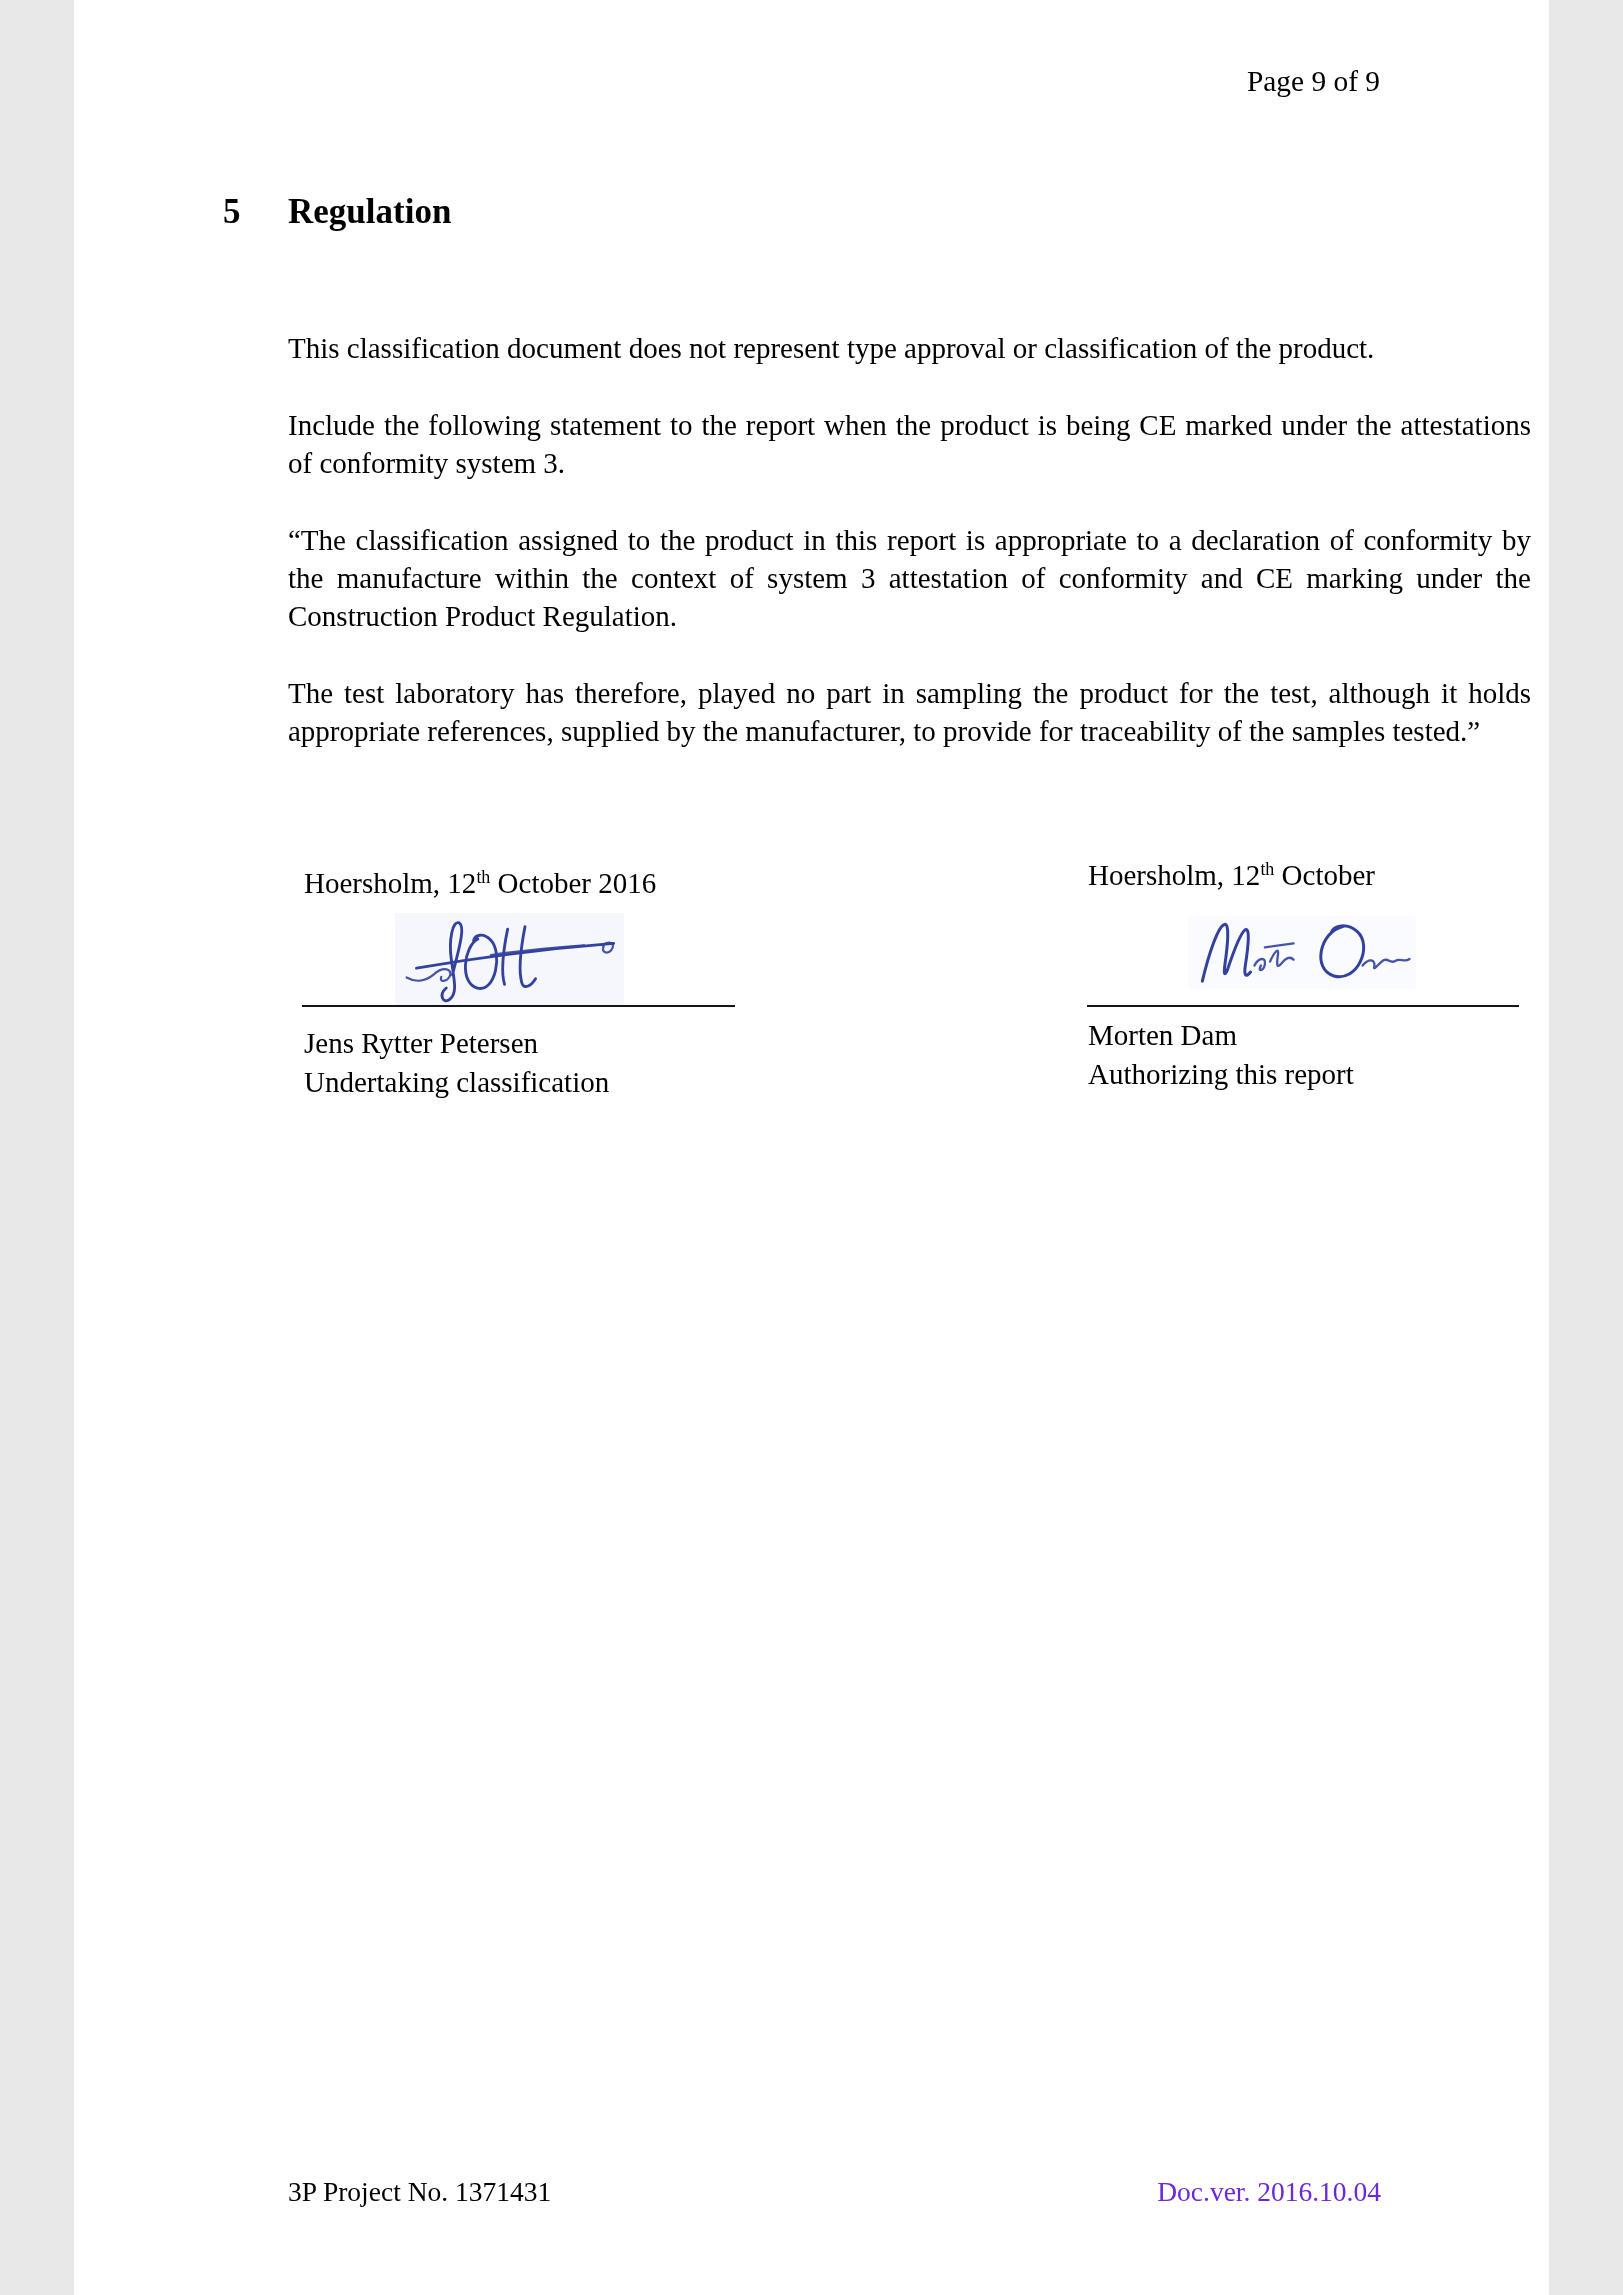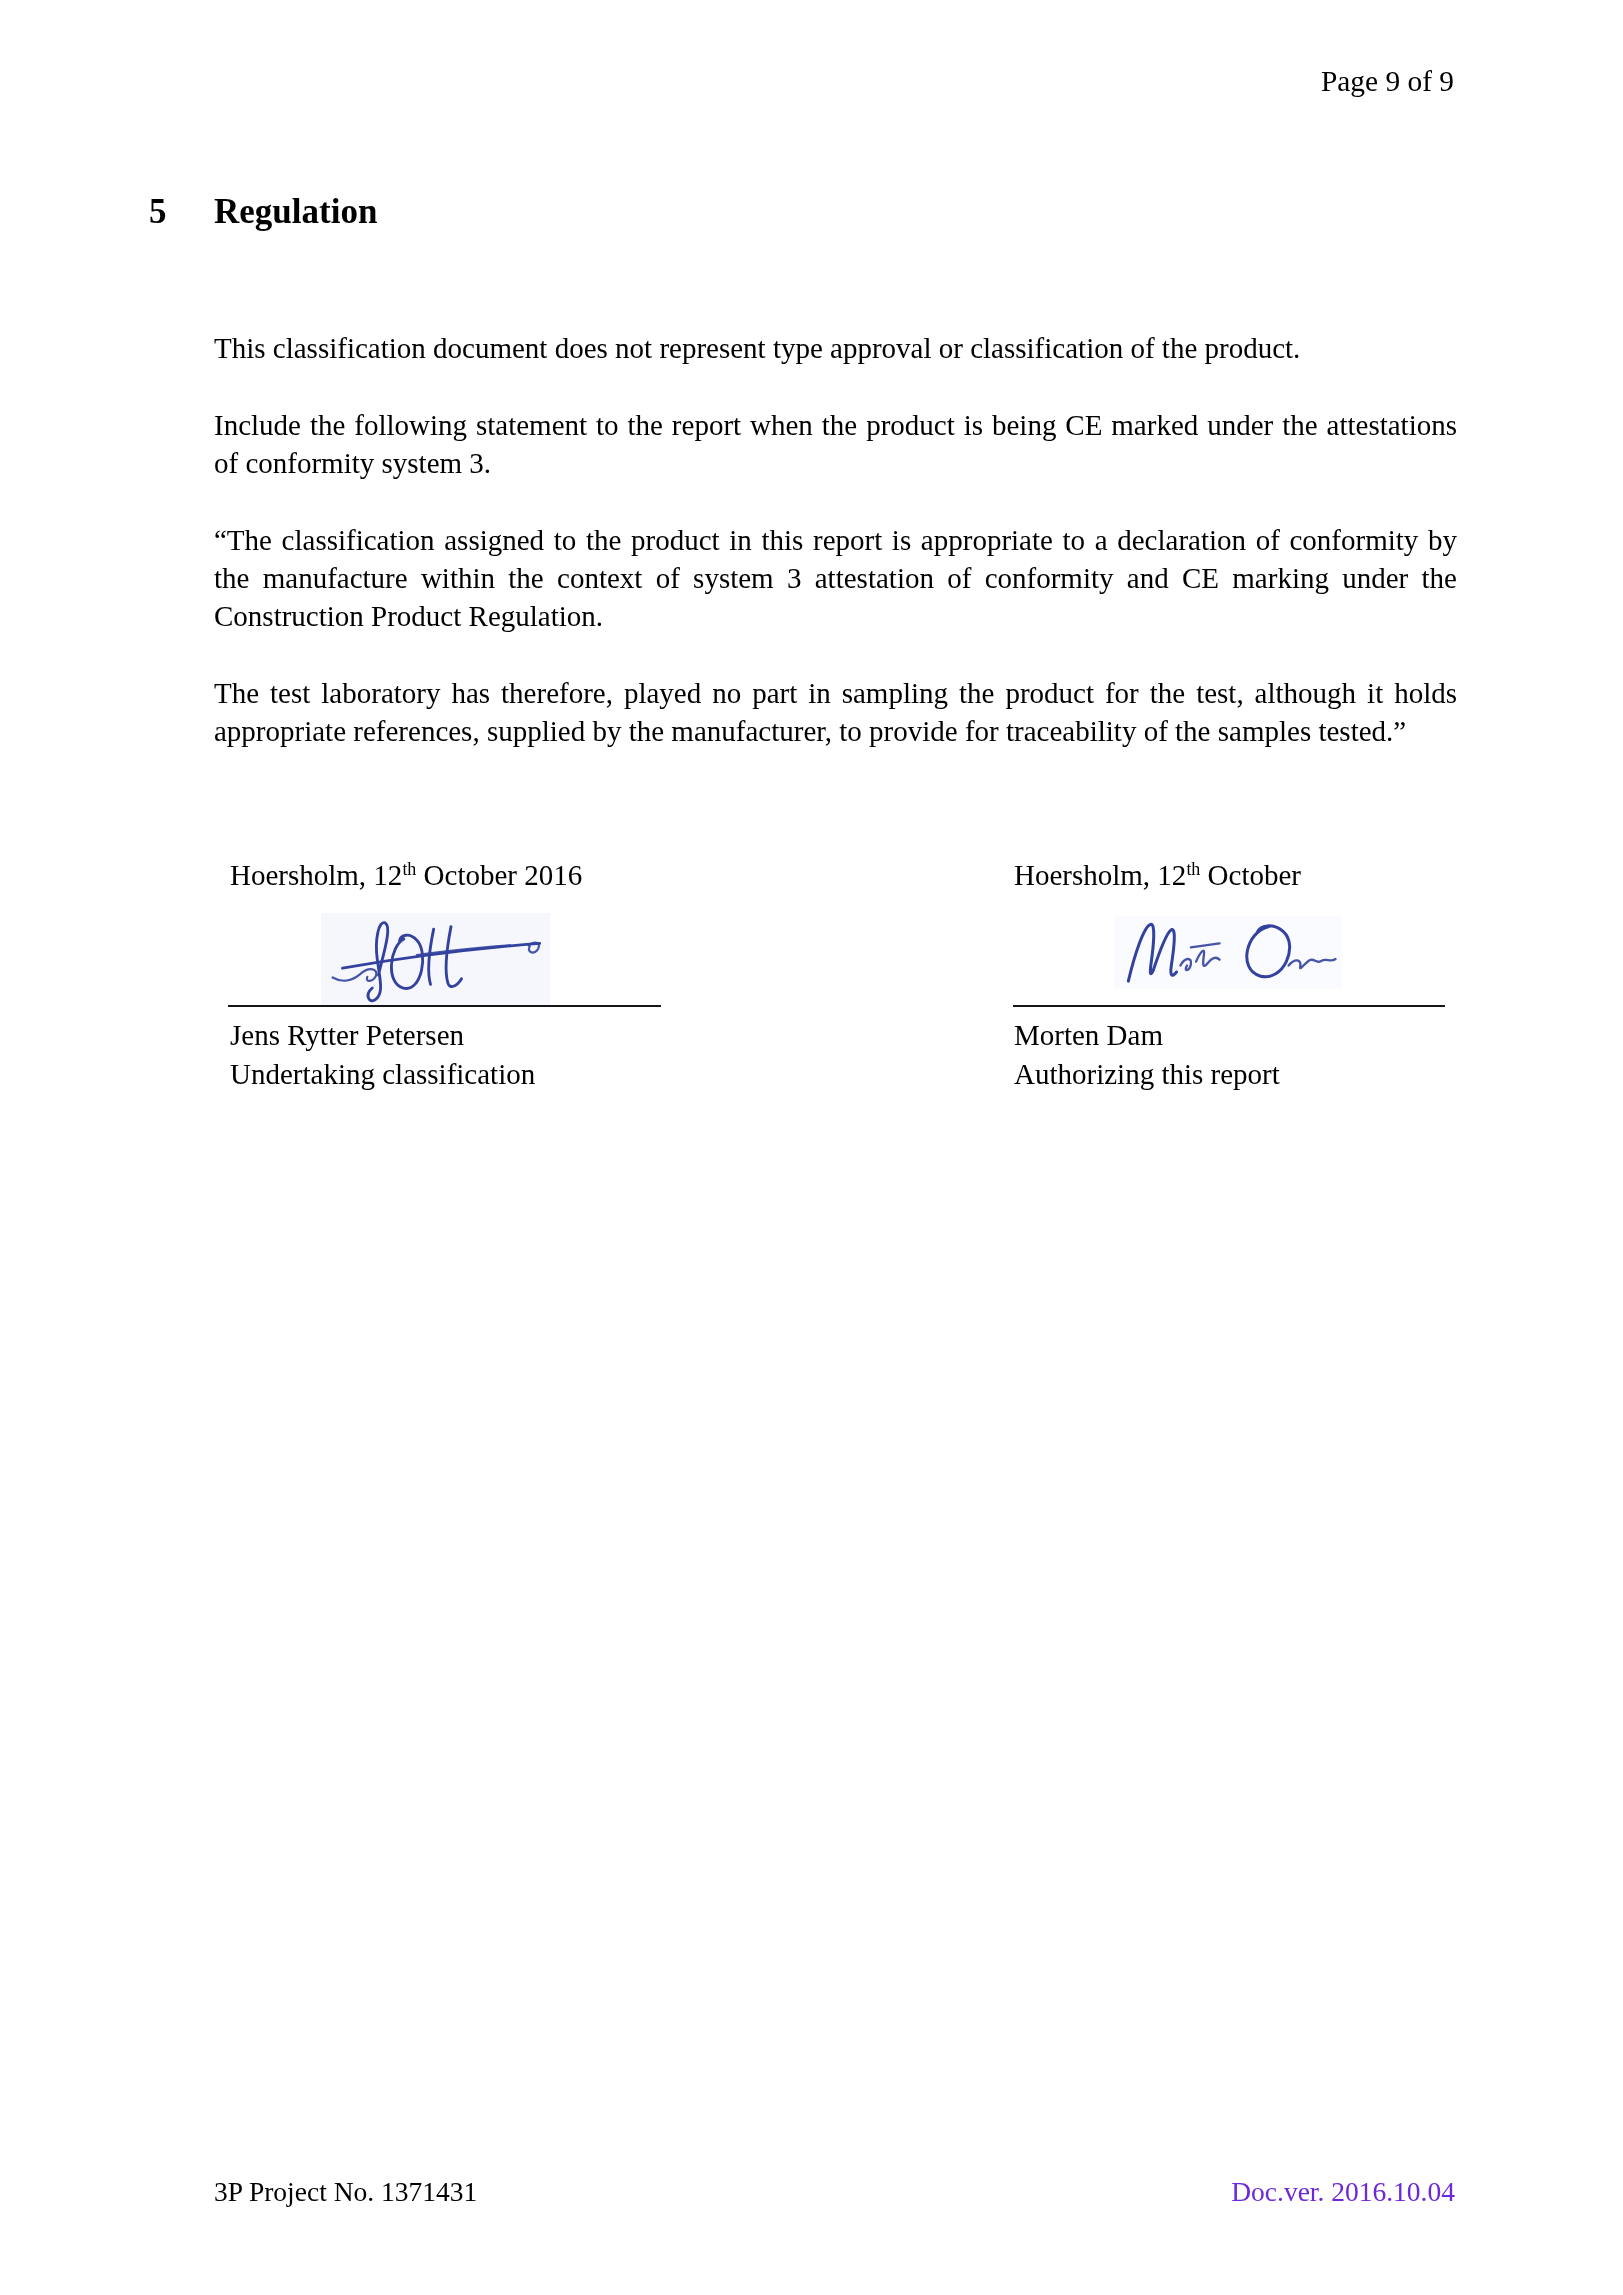--- a/index.html
+++ b/index.html
@@ -1,18 +1,18 @@
 <!DOCTYPE html>
 <html style="font-size:10.5px"><head>
 <meta charset="utf-8">
 <style>
   html, body { margin: 0; padding: 0; background: #e8e8e8; }
   .page {
     position: relative;
-    width: 1623px;
+    width: 1475px;
     height: 2295px;
     margin: 0 auto;
     background: #ffffff;
     font-family: "Liberation Serif", "DejaVu Serif", serif;
     color: #000000;
     overflow: hidden;
   }
   .page-number {
     position: absolute;
     top: 63px;
@@ -72,21 +72,21 @@
   .sig-line-right { left: 1013px; width: 432px; }
   .sig-block {
     position: absolute;
     top: 1016px;
     font-size: 29px;
     line-height: 38px;
     white-space: nowrap;
   }
   .sig-block .sig-name { }
   .sig-block .sig-role { margin-top: 0.7px; }
-  .col-left  { left: 230px; }
+  .col-left  { left: 230px; margin-top: 8px; }
   .col-right { left: 1014px; }
   .footer {
     position: absolute;
     top: 2175px;
     left: 214px;
     right: 168px;
     display: flex;
     justify-content: space-between;
     font-size: 27.5px;
     line-height: 34px;

